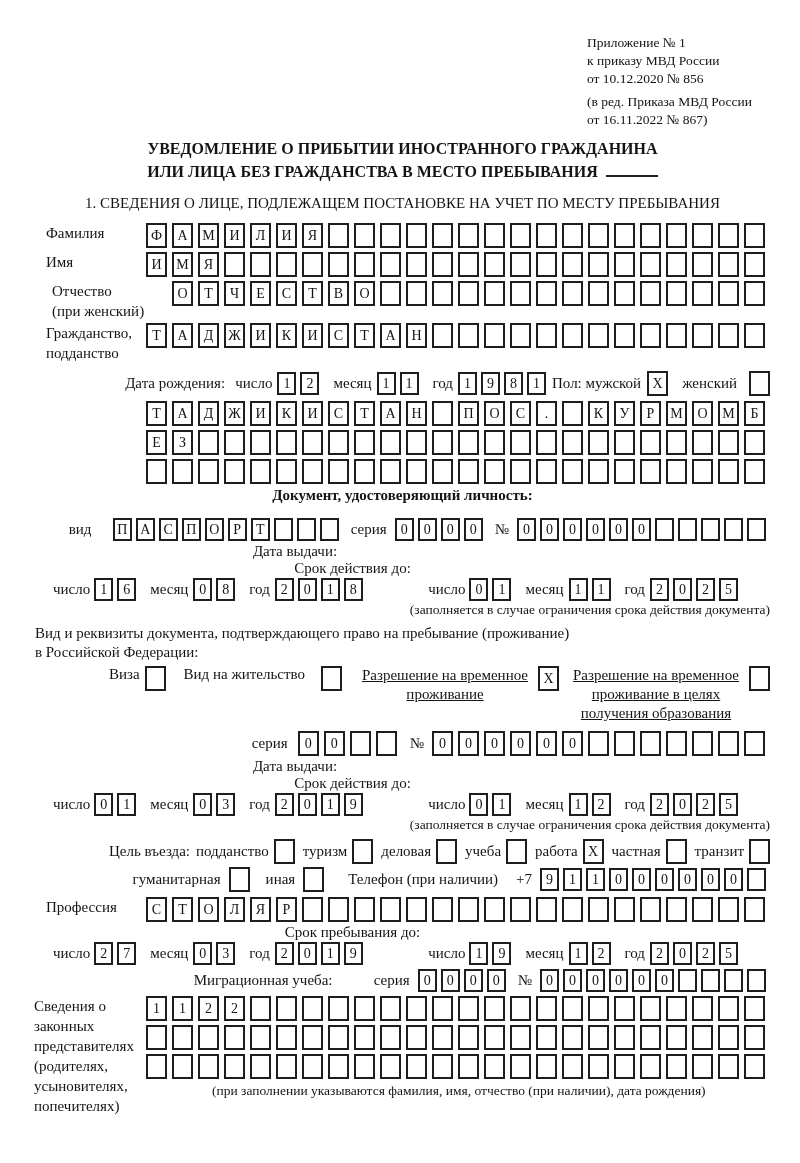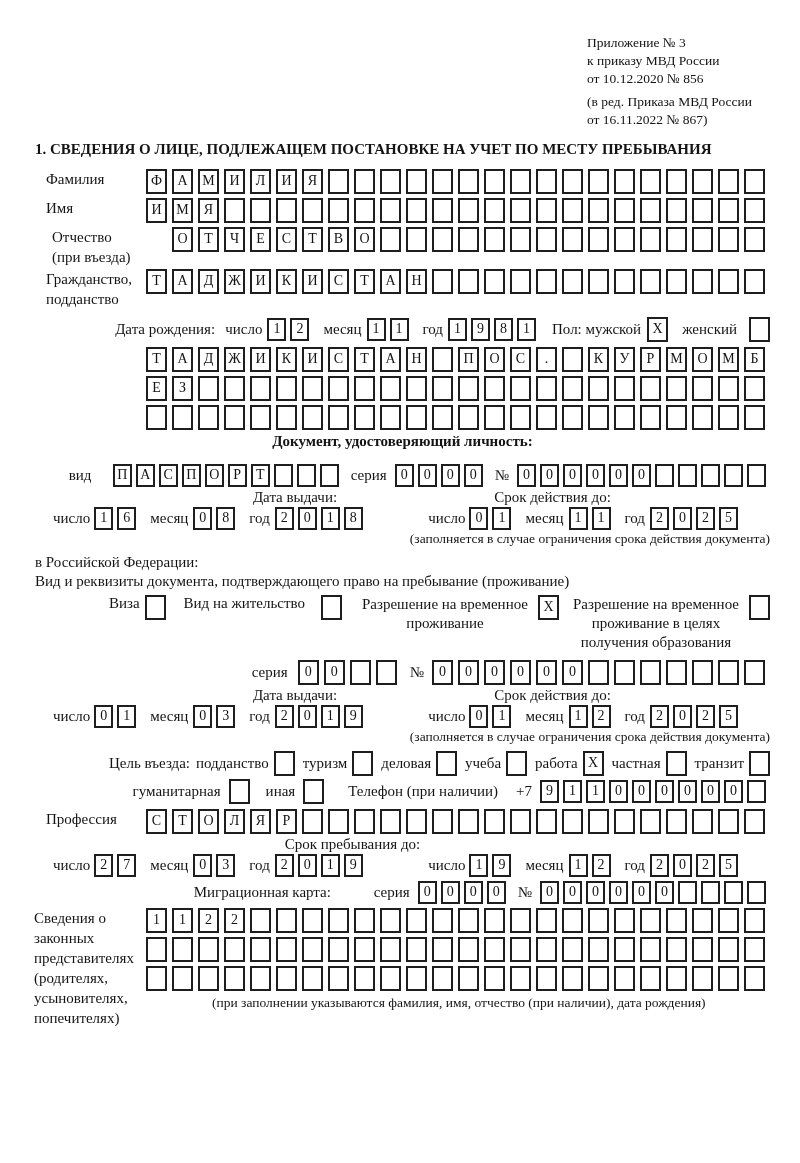--- a/index.html
+++ b/index.html
@@ -4,57 +4,61 @@
 <style>
   html,body{margin:0;padding:0;background:#fff;}
   .page{position:relative;width:800px;height:1163px;background:#fff;box-sizing:border-box;
         padding:34px 30px 0 35px;font-family:"Liberation Serif","DejaVu Serif",serif;
         font-size:15px;color:#141414;overflow:hidden;}
   .annex{margin-left:552px;font-size:13.5px;line-height:1.33;}
   .annex .l4{margin-top:5px;}
   .forma{text-align:right;font-weight:700;margin-top:14px;letter-spacing:.5px;padding-right:4px;}
   .title{margin-top:8px;text-align:center;font-weight:700;font-size:16px;line-height:1.45;}
   .blank{display:inline-block;width:52px;border-bottom:2px solid #222;height:13px;margin-left:8px;}
-  .sec1{margin-top:12px;font-weight:700;font-size:15px;white-space:nowrap;}
+  .sec1{margin-top:12px;font-weight:400;font-size:15px;text-align:center;white-space:nowrap;}
   .frow{display:flex;align-items:flex-start;flex-wrap:nowrap;justify-content:flex-end;}
   .flabel{flex:0 0 auto;line-height:20px;white-space:nowrap;}
   .cells{display:flex;flex:0 0 auto;}
   .cell{box-sizing:border-box;flex:0 0 auto;width:21px;height:25px;border:2px solid #1e1e1e;
         margin-right:5px;display:flex;align-items:center;justify-content:center;
         font-size:14px;background:#fff;}
   .sm .cell{width:19px;height:23px;margin-right:4px;}
   .checkbox{box-sizing:border-box;display:inline-flex;flex:0 0 auto;width:21px;height:25px;
         border:2px solid #1e1e1e;align-items:center;justify-content:center;font-size:14px;}
   .mlbl{margin:0 8px;white-space:nowrap;}
   .dlbl{margin:0 5px 0 10px;white-space:nowrap;}
-  .date-head{display:flex;margin-top:2px;}
+  .date-head{display:flex;margin-top:2px;flex-direction:column;}
   .dh-left{width:280px;margin-left:120px;text-align:center;}
   .dh-right{flex:1;text-align:center;margin-right:100px;}
   .date-row{display:flex;margin-top:1px;justify-content:space-between;}
   .dgroup{display:flex;align-items:center;}
   .note-right{text-align:right;font-size:13.5px;margin-top:1px;line-height:16px;}
   .intro{line-height:19px;}
-  .opt-multi{text-align:center;line-height:19px;white-space:nowrap;}
+  .opt-multi{text-align:center;line-height:19px;white-space:nowrap;text-decoration:underline;}
   .center-bold{text-align:center;font-weight:700;}
   .legal-note{font-size:13.5px;margin-top:4px;margin-left:66px;white-space:nowrap;}
 </style>
 </head>
 <body>
 
 <div class="page">
 
   <div class="annex">
-    <div>Приложение № 3</div>
+    <div>Приложение № 1</div>
     <div>к приказу МВД России</div>
     <div>от 10.12.2020 № 856</div>
     <div class="l4">(в ред. Приказа МВД России</div>
     <div>от 16.11.2022 № 867)</div>
   </div>
 
 
+  <div class="title">
+    <span>УВЕДОМЛЕНИЕ О ПРИБЫТИИ ИНОСТРАННОГО ГРАЖДАНИНА</span><br>
+    <span>ИЛИ ЛИЦА БЕЗ ГРАЖДАНСТВА В МЕСТО ПРЕБЫВАНИЯ</span><span class="blank"></span>
+  </div>
 
   <div class="sec1">1. СВЕДЕНИЯ О ЛИЦЕ, ПОДЛЕЖАЩЕМ ПОСТАНОВКЕ НА УЧЕТ ПО МЕСТУ ПРЕБЫВАНИЯ</div>
 
   <div class="frow" style="margin-top:11px">
     <div class="flabel" style="width:100px">Фамилия</div>
     <div class="cells">
         <span class="cell">Ф</span>
         <span class="cell">А</span>
         <span class="cell">М</span>
         <span class="cell">И</span>
@@ -107,21 +111,21 @@
         <span class="cell"></span>
         <span class="cell"></span>
         <span class="cell"></span>
         <span class="cell"></span>
       </div>
   </div>
 
   <div class="frow" style="margin-top:4px">
     <div class="flabel" style="width:120px">
       <div>Отчество</div>
-      <div>(при въезда)</div>
+      <div>(при женский)</div>
     </div>
     <div class="cells">
         <span class="cell">О</span>
         <span class="cell">Т</span>
         <span class="cell">Ч</span>
         <span class="cell">Е</span>
         <span class="cell">С</span>
         <span class="cell">Т</span>
         <span class="cell">В</span>
         <span class="cell">О</span>
@@ -188,21 +192,21 @@
         <span class="cell">1</span>
         <span class="cell">1</span>
       </span>
     <span class="dlbl">год</span>
     <span class="cells">
         <span class="cell">1</span>
         <span class="cell">9</span>
         <span class="cell">8</span>
         <span class="cell">1</span>
       </span>
-    <span style="margin-left:12px">Пол: мужской</span>
+    <span style="margin-left:2px">Пол: мужской</span>
     <span class="checkbox" style="margin-left:6px">X</span>
     <span style="margin-left:14px">женский</span>
     <span class="checkbox" style="margin-left:12px"></span>
   </div>
 
   <div class="frow" style="margin-top:5px">
     <div>
       <div class="cells">
           <span class="cell">Т</span>
           <span class="cell">А</span>
@@ -363,22 +367,22 @@
           <span class="cell">2</span>
           <span class="cell">0</span>
           <span class="cell">2</span>
           <span class="cell">5</span>
         </span>
     </div>
   </div>
   <div class="note-right">(заполняется в случае ограничения срока действия документа)</div>
 
   <div class="intro" style="margin-top:6px">
+    <div>Вид и реквизиты документа, подтверждающего право на пребывание (проживание)</div>
     <div>в Российской Федерации:</div>
-    <div>Вид и реквизиты документа, подтверждающего право на пребывание (проживание)</div>
   </div>
 
   <div class="frow" style="margin-top:4px">
     <span>Виза</span>
     <span class="checkbox" style="margin-left:5px"></span>
     <span style="margin-left:18px">Вид на жительство</span>
     <span class="checkbox" style="margin-left:16px"></span>
     <div class="opt-multi" style="margin-left:20px">
       <div>Разрешение на временное</div>
       <div>проживание</div>
@@ -571,21 +575,21 @@
       <span class="cells">
           <span class="cell">2</span>
           <span class="cell">0</span>
           <span class="cell">2</span>
           <span class="cell">5</span>
         </span>
     </div>
   </div>
 
   <div class="frow sm" style="margin-top:4px;align-items:center">
-    <span style="width:160px">Миграционная карта:</span>
+    <span style="width:160px">Миграционная учеба:</span>
     <span style="margin-left:20px">серия</span>
     <span class="cells" style="margin-left:8px">
         <span class="cell">0</span>
         <span class="cell">0</span>
         <span class="cell">0</span>
         <span class="cell">0</span>
       </span>
     <span class="mlbl">№</span>
     <span class="cells">
         <span class="cell">0</span>

